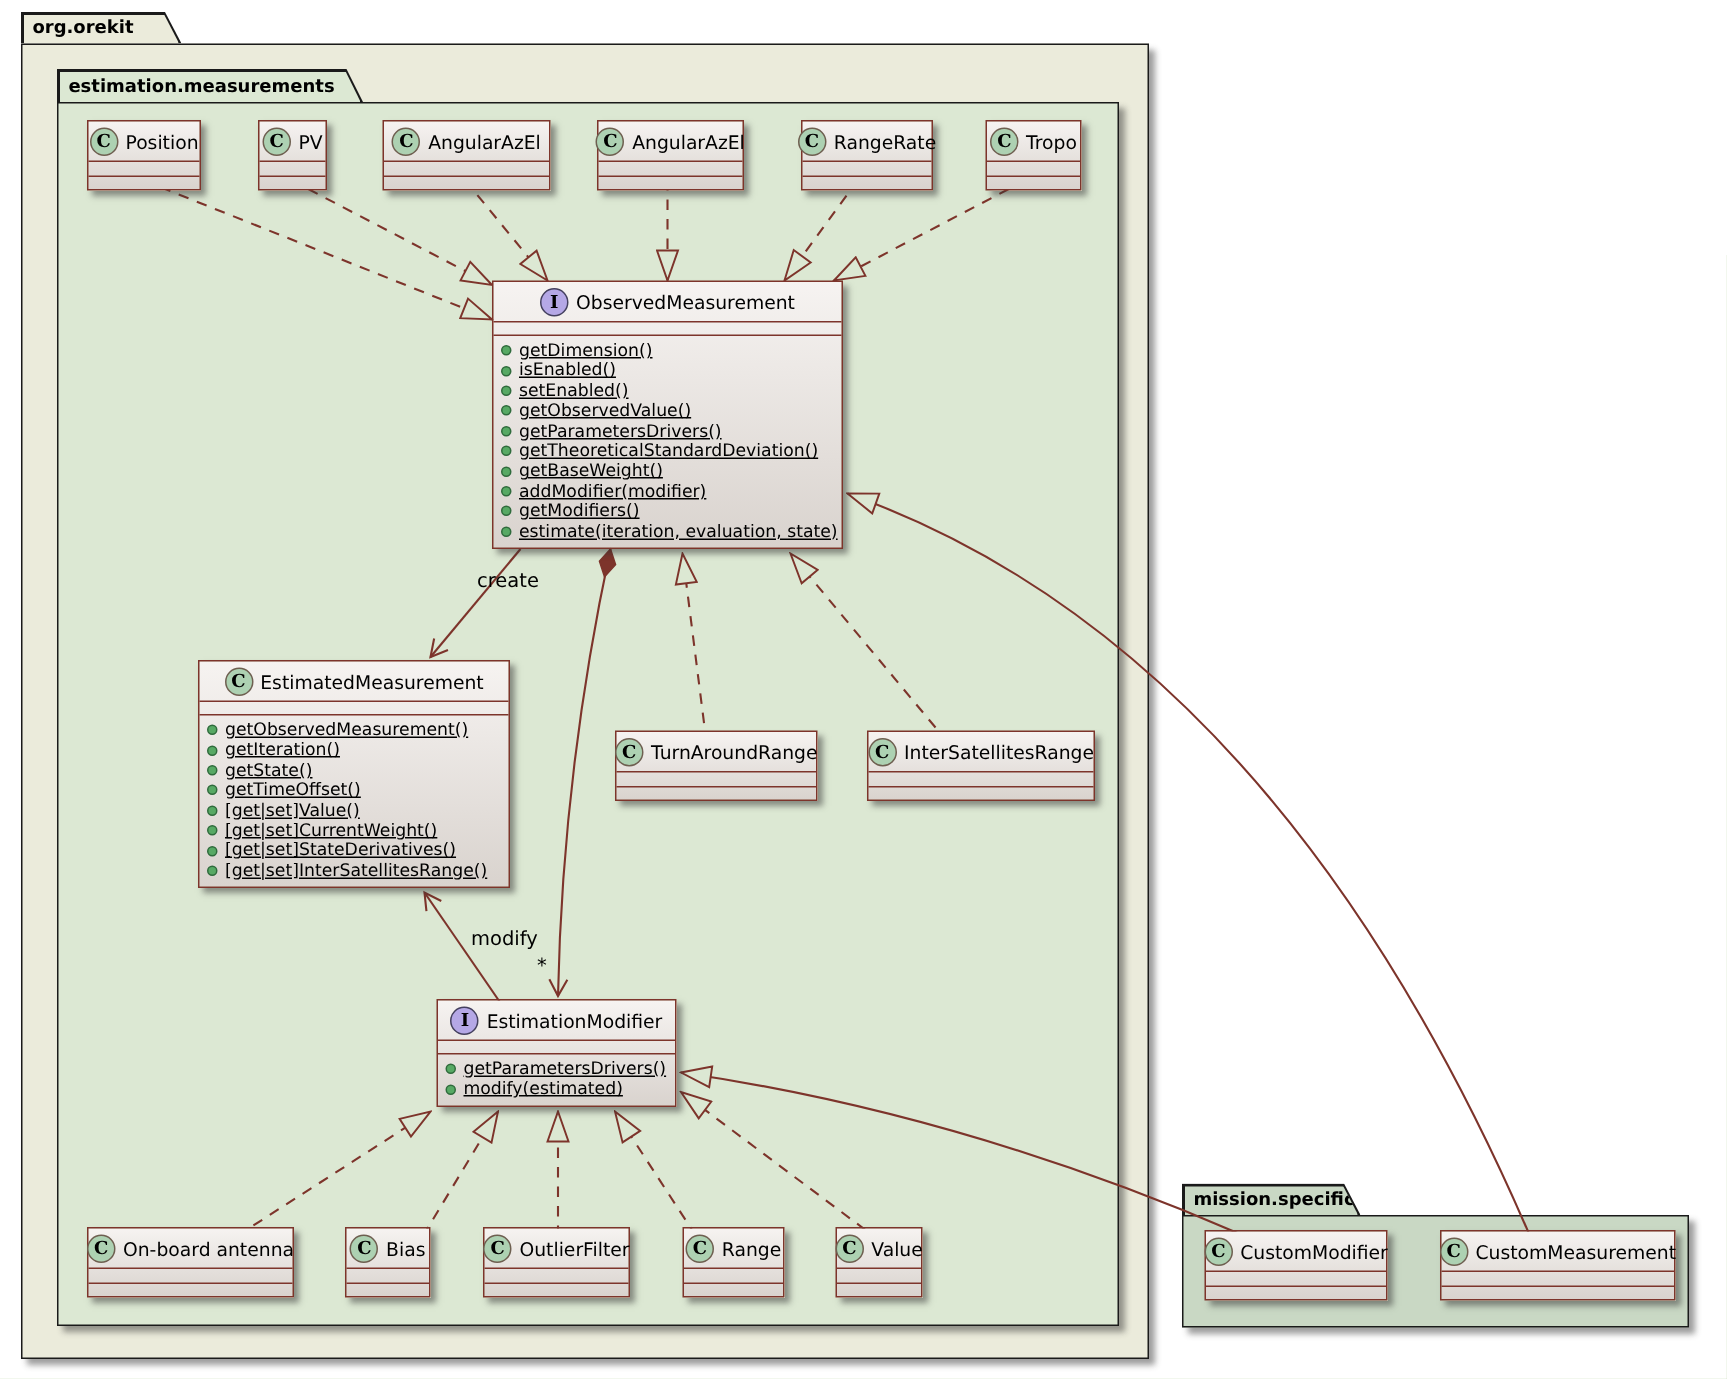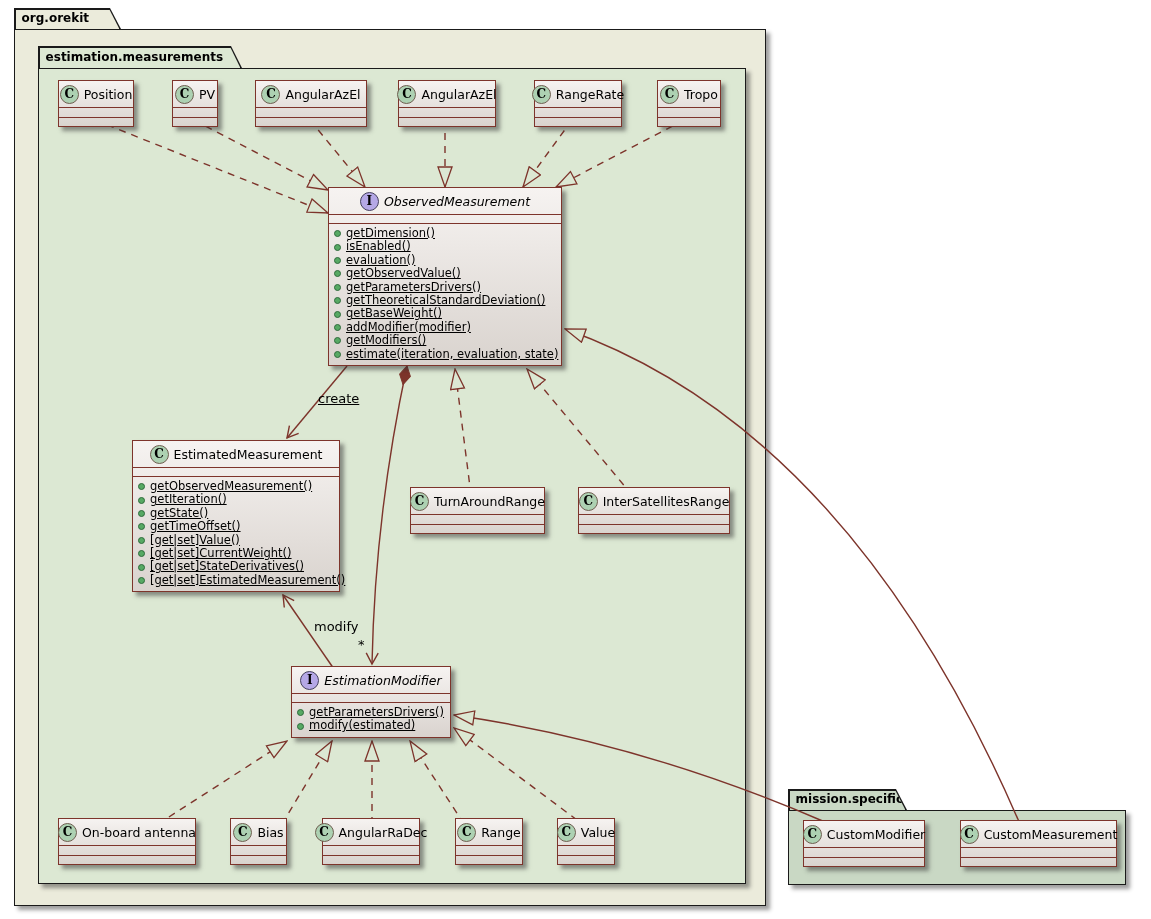--- a/index.html
+++ b/index.html
@@ -31,21 +31,21 @@
   #edges path.rel{fill:none;stroke:var(--maroon);stroke-width:1.4;}
   #edges path.dashed{stroke-dasharray:7 6;}
 
   
   .uml-class{position:absolute;z-index:2;border:1.5px solid var(--maroon);
     background:linear-gradient(to bottom,var(--box-top),var(--box-bottom));
     box-shadow:3.5px 3.5px 4px rgba(50,50,50,.5);}
   .uml-head{display:flex;align-items:center;justify-content:center;gap:5px;
     padding:3px 6px;border-bottom:1.5px solid var(--maroon);min-height:27px;}
   .uml-title{font-size:12.5px;color:#000;white-space:nowrap;}
-  .uml-class.iface .uml-title{font-style:italic;}
+  .uml-class.iface .uml-title{}
   .circ{flex:0 0 auto;width:19px;height:19px;border-radius:50%;display:flex;
     align-items:center;justify-content:center;font-family:"DejaVu Serif","Liberation Serif",serif;
     font-weight:bold;font-size:12px;color:#000;}
   .circ.c{background:var(--circle-class);border:1.3px solid #6e5f50;}
   .circ.i{background:var(--circle-iface);border:1.3px solid #44405e;}
   .uml-sec{height:9px;}
   .uml-sec + .uml-sec{border-top:1.5px solid var(--maroon);}
   .uml-fields{height:9px;border-bottom:1.5px solid var(--maroon);}
   .uml-methods{padding:3px 5px 4px 5px;text-decoration:underline;}
   .m-row{display:flex;align-items:center;gap:5px;line-height:13.4px;white-space:nowrap;}
@@ -166,21 +166,21 @@
         <div class="m-row">
           <span class="m-dot"></span>
           <span class="m-txt">getDimension()</span>
         </div>
         <div class="m-row">
           <span class="m-dot"></span>
           <span class="m-txt">isEnabled()</span>
         </div>
         <div class="m-row">
           <span class="m-dot"></span>
-          <span class="m-txt">evaluation()</span>
+          <span class="m-txt">setEnabled()</span>
         </div>
         <div class="m-row">
           <span class="m-dot"></span>
           <span class="m-txt">getObservedValue()</span>
         </div>
         <div class="m-row">
           <span class="m-dot"></span>
           <span class="m-txt">getParametersDrivers()</span>
         </div>
         <div class="m-row">
@@ -235,21 +235,21 @@
         <div class="m-row">
           <span class="m-dot"></span>
           <span class="m-txt">[get|set]CurrentWeight()</span>
         </div>
         <div class="m-row">
           <span class="m-dot"></span>
           <span class="m-txt">[get|set]StateDerivatives()</span>
         </div>
         <div class="m-row">
           <span class="m-dot"></span>
-          <span class="m-txt">[get|set]EstimatedMeasurement()</span>
+          <span class="m-txt">[get|set]InterSatellitesRange()</span>
         </div>
       </div>
     </div>
     <div class="uml-class" style="left: 410px; top: 487px; width: 135px;">
       <div class="uml-head">
         <span class="circ c">C</span>
         <span class="uml-title">TurnAroundRange</span>
       </div>
       <div class="uml-sec"></div>
       <div class="uml-sec"></div>
@@ -291,21 +291,21 @@
       <div class="uml-head">
         <span class="circ c">C</span>
         <span class="uml-title">Bias</span>
       </div>
       <div class="uml-sec"></div>
       <div class="uml-sec"></div>
     </div>
     <div class="uml-class" style="left: 322px; top: 818px; width: 98px;">
       <div class="uml-head">
         <span class="circ c">C</span>
-        <span class="uml-title">AngularRaDec</span>
+        <span class="uml-title">OutlierFilter</span>
       </div>
       <div class="uml-sec"></div>
       <div class="uml-sec"></div>
     </div>
     <div class="uml-class" style="left: 455px; top: 818px; width: 68px;">
       <div class="uml-head">
         <span class="circ c">C</span>
         <span class="uml-title">Range</span>
       </div>
       <div class="uml-sec"></div>
@@ -328,16 +328,16 @@
       <div class="uml-sec"></div>
     </div>
     <div class="uml-class" style="left: 960px; top: 820px; width: 157px;">
       <div class="uml-head">
         <span class="circ c">C</span>
         <span class="uml-title">CustomMeasurement</span>
       </div>
       <div class="uml-sec"></div>
       <div class="uml-sec"></div>
     </div>
-    <div class="edge-label" style="left: 318px; top: 391px; text-decoration: underline;">create</div>
+    <div class="edge-label" style="left: 318px; top: 380px;">create</div>
     <div class="edge-label" style="left: 314px; top: 619px;">modify</div>
     <div class="edge-label" style="left: 358px; top: 637px;">*</div>
   </div>
 
 </body></html>

